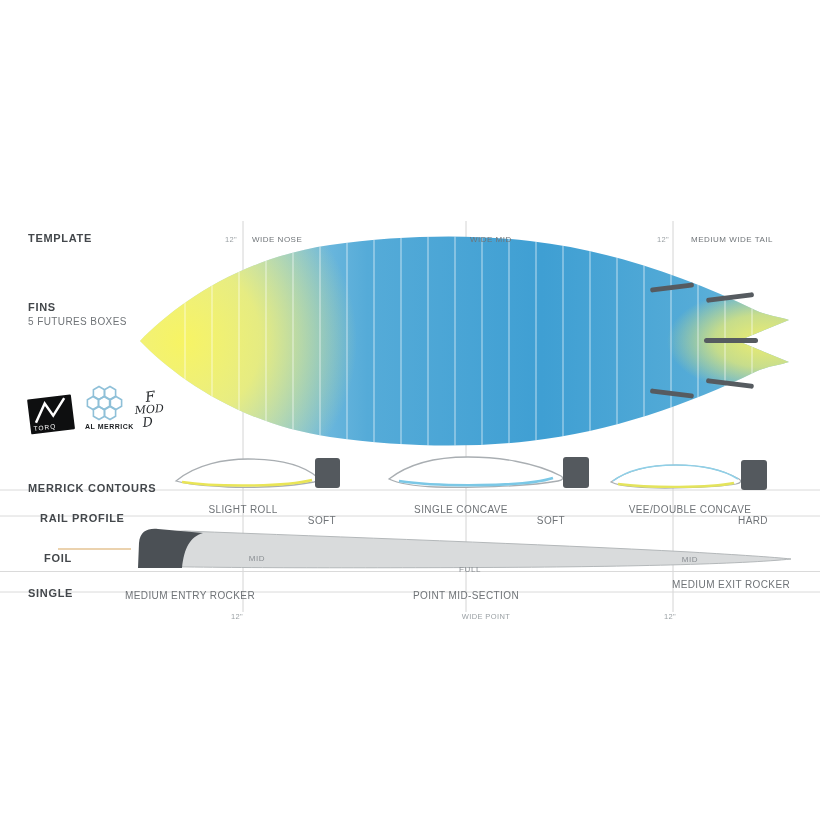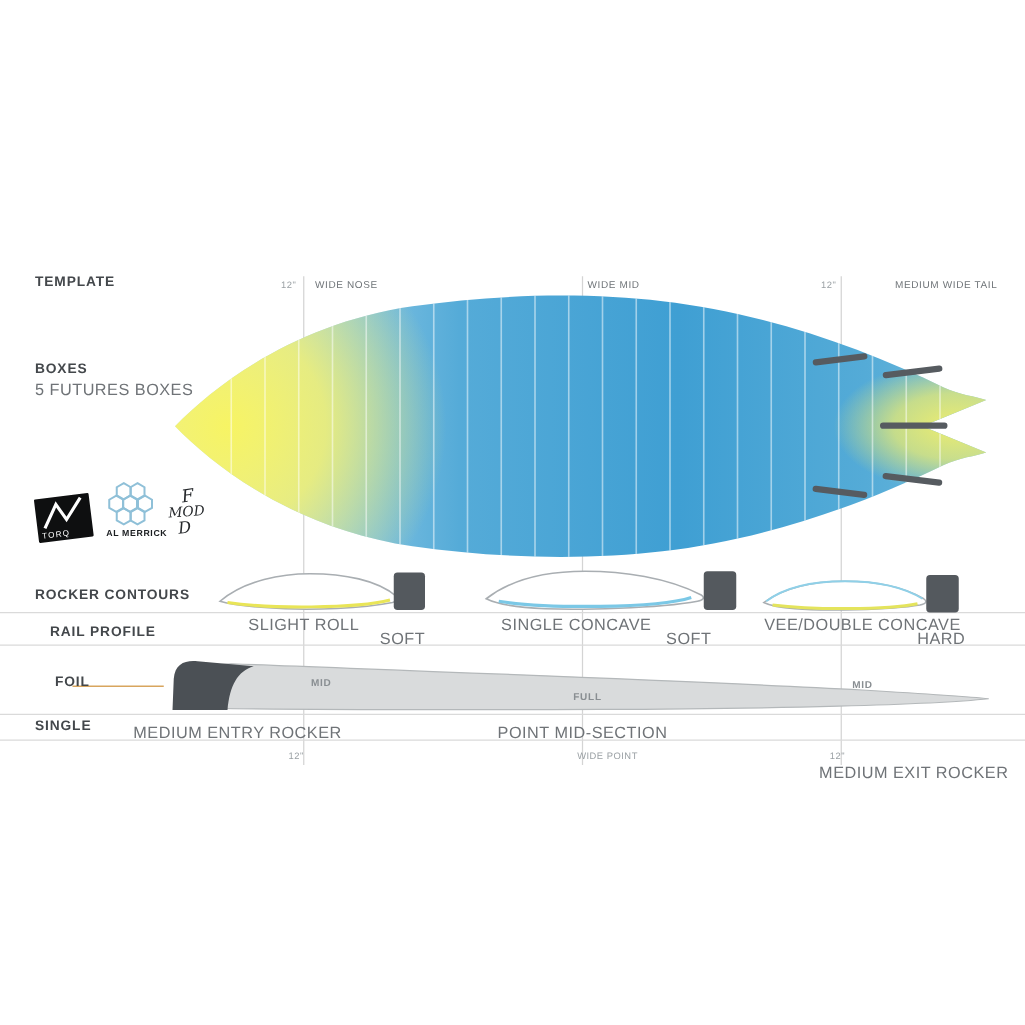--- a/index.html
+++ b/index.html
@@ -1,23 +1,23 @@
 <!DOCTYPE html>
 <html><head>
 <meta charset="utf-8">
 <style>
   html,body{margin:0;padding:0;background:#fff;}
   .canvas{position:relative;width:820px;height:820px;background:#ffffff;overflow:hidden;
           font-family:"Liberation Sans",sans-serif;}
-  .t{position:absolute;color:#4a4e52;white-space:nowrap;line-height:1;}
+  .t{position:absolute;color:#4a4e52;white-space:nowrap;line-height:1;margin-top:12px;}
   .section{font-size:11px;font-weight:700;color:#43474b;letter-spacing:.7px;}
   .lab{font-size:8px;color:#6f7478;letter-spacing:.5px;font-weight:400;}
   .dim{font-size:7.5px;color:#9aa0a4;letter-spacing:.4px;}
-  .tiny{font-size:13px;color:#6f7377;letter-spacing:.4px;}
-  .foillab{font-size:8px;color:#898e92;letter-spacing:.6px;font-weight:bold;}
+  .tiny{font-size:10px;color:#6f7377;letter-spacing:.4px;}
+  .foillab{font-size:8px;color:#898e92;letter-spacing:.6px;}
   .ctr{transform:translateX(-50%);}
   svg{position:absolute;left:0;top:0;}
 </style>
 </head>
 <body>
 
 <div class="canvas">
 
   <svg width="820" height="820" viewBox="0 0 820 820">
     <defs>
@@ -152,42 +152,42 @@
       <text x="143" y="427" font-size="13" transform="rotate(-6 143 427)">D</text>
     </g>
   </svg>
 
   <span class="t section" style="left:28px;top:221px">TEMPLATE</span>
 
   <span class="t dim ctr" style="left:231px;top:224px">12"</span>
   <span class="t lab" style="left:252px;top:224px">WIDE NOSE</span>
   <span class="t lab" style="left:470px;top:224px">WIDE MID</span>
   <span class="t dim ctr" style="left:663px;top:224px">12"</span>
-  <span class="t lab" style="left:716px;top:224px">MEDIUM WIDE TAIL</span>
+  <span class="t lab" style="left:691px;top:224px">MEDIUM WIDE TAIL</span>
 
-  <span class="t section" style="left:28px;top:290px">BOXES</span>
+  <span class="t section" style="left:28px;top:290px">FINS</span>
   <span class="t tiny" style="left:28px;top:305px">5 FUTURES BOXES</span>
 
-  <span class="t section" style="left:28px;top:471px">ROCKER CONTOURS</span>
+  <span class="t section" style="left:28px;top:471px">MERRICK CONTOURS</span>
   <span class="t tiny ctr" style="left:243px;top:493px">SLIGHT ROLL</span>
   <span class="t tiny ctr" style="left:461px;top:493px">SINGLE CONCAVE</span>
   <span class="t tiny ctr" style="left:690px;top:493px">VEE/DOUBLE CONCAVE</span>
 
   <span class="t section" style="left:40px;top:501px">RAIL PROFILE</span>
   <span class="t tiny ctr" style="left:322px;top:504px">SOFT</span>
   <span class="t tiny ctr" style="left:551px;top:504px">SOFT</span>
   <span class="t tiny ctr" style="left:753px;top:504px">HARD</span>
 
   <span class="t section" style="left:44px;top:541px">FOIL</span>
   <span class="t foillab ctr" style="left:257px;top:543px">MID</span>
   <span class="t foillab ctr" style="left:470px;top:554px">FULL</span>
   <span class="t foillab ctr" style="left:690px;top:544px">MID</span>
 
   <span class="t section" style="left:28px;top:576px">SINGLE</span>
   <span class="t tiny ctr" style="left:190px;top:579px">MEDIUM ENTRY ROCKER</span>
   <span class="t tiny ctr" style="left:466px;top:579px">POINT MID-SECTION</span>
-  <span class="t tiny ctr" style="left:731px;top:611px">MEDIUM EXIT ROCKER</span>
+  <span class="t tiny ctr" style="left:731px;top:568px">MEDIUM EXIT ROCKER</span>
 
   <span class="t dim ctr" style="left:237px;top:601px">12"</span>
   <span class="t dim ctr" style="left:486px;top:601px">WIDE POINT</span>
   <span class="t dim ctr" style="left:670px;top:601px">12"</span>
 
 </div>
 
 </body></html>

